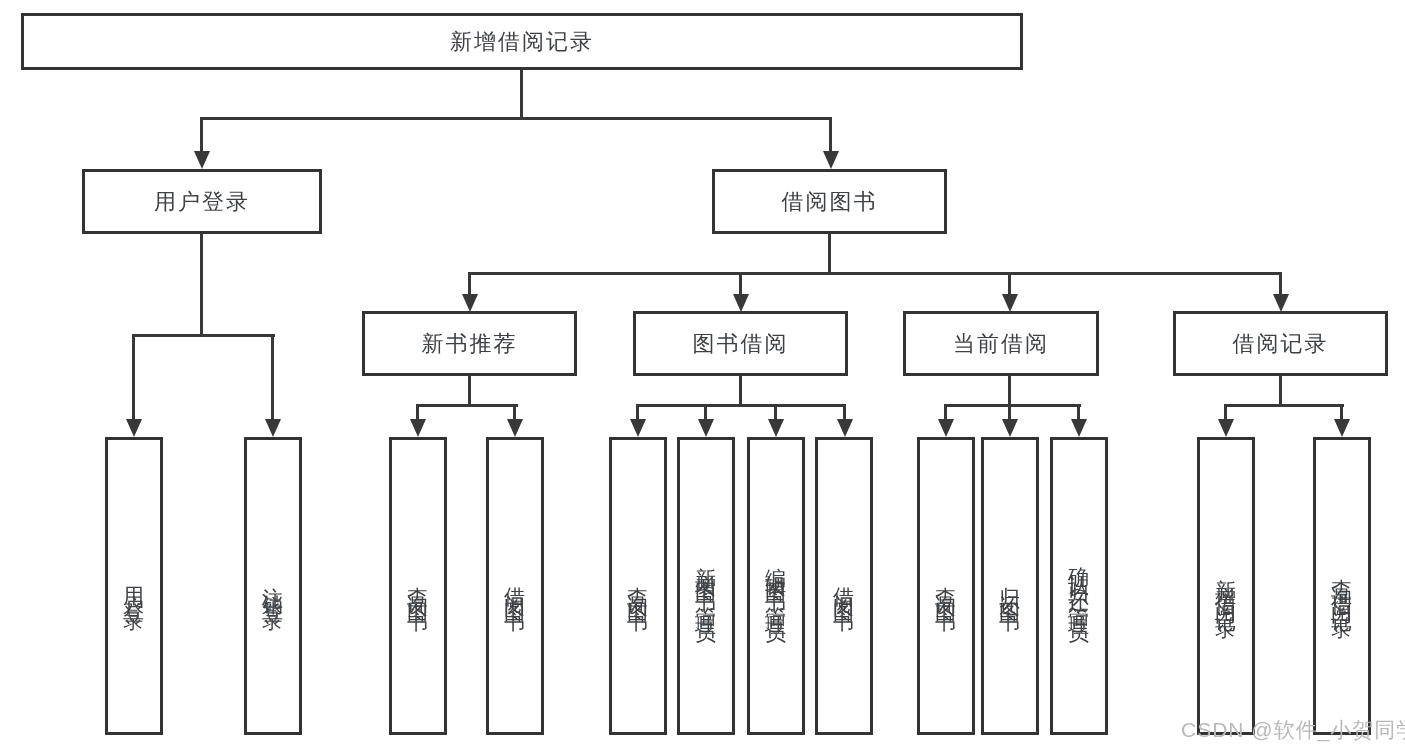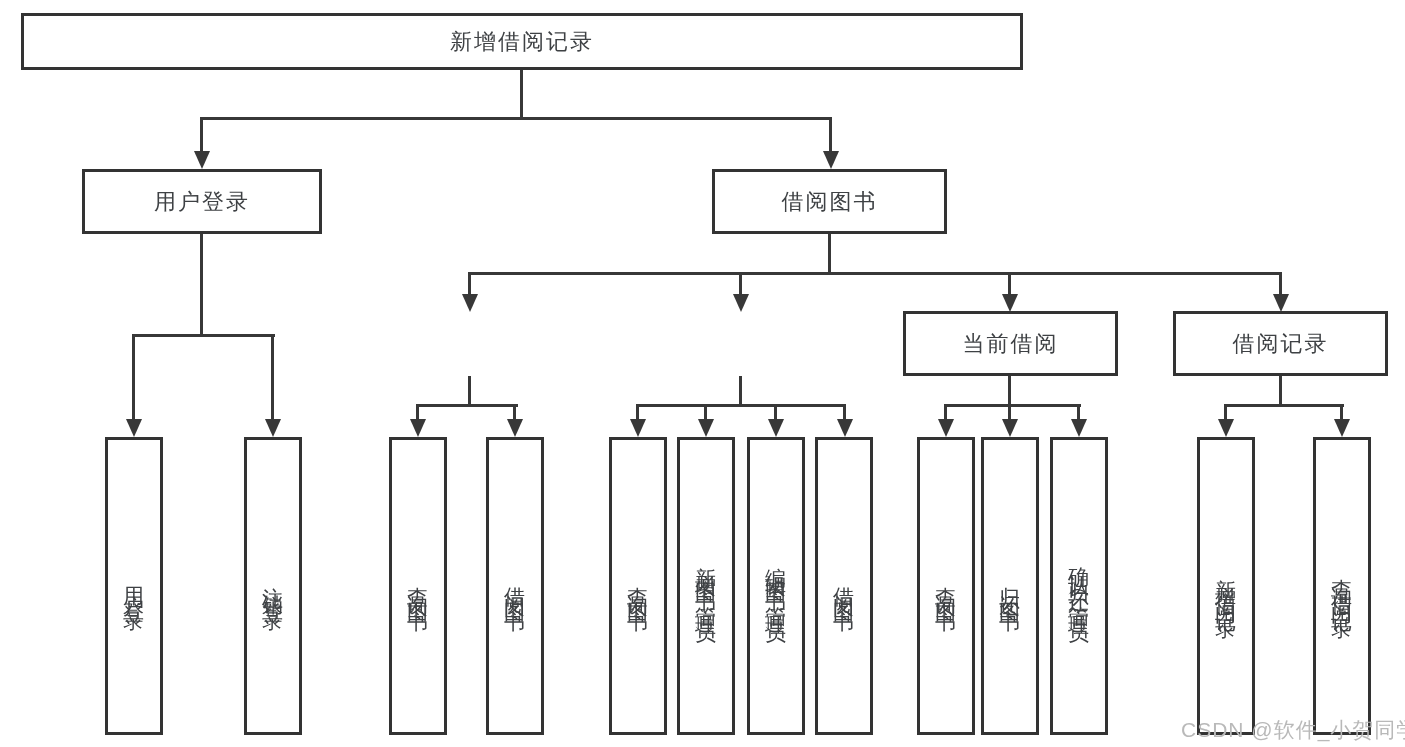--- a/index.html
+++ b/index.html
@@ -44,21 +44,27 @@
     <span>新增借阅记录</span>
   </div>
 
   <div class="node" style="left:82px;top:169px;width:240px;height:65px;">
     <span>用户登录</span>
   </div>
   <div class="node" style="left:712px;top:169px;width:235px;height:65px;">
     <span>借阅图书</span>
   </div>
 
-  <div class="node" style="left:903px;top:311px;width:215px;height:65px;">
+  <div class="node" style="left:362px;top:311px;width:215px;height:65px;">
+    <span>新书推荐</span>
+  </div>
+  <div class="node" style="left:633px;top:311px;width:215px;height:65px;">
+    <span>图书借阅</span>
+  </div>
+  <div class="node" style="left:903px;top:311px;width:196px;height:65px;">
     <span>当前借阅</span>
   </div>
   <div class="node" style="left:1173px;top:311px;width:215px;height:65px;">
     <span>借阅记录</span>
   </div>
 
   <div class="vnode" style="left:105px;">
     <span class="vtext">用户登录</span>
   </div>
   <div class="vnode" style="left:244px;">

